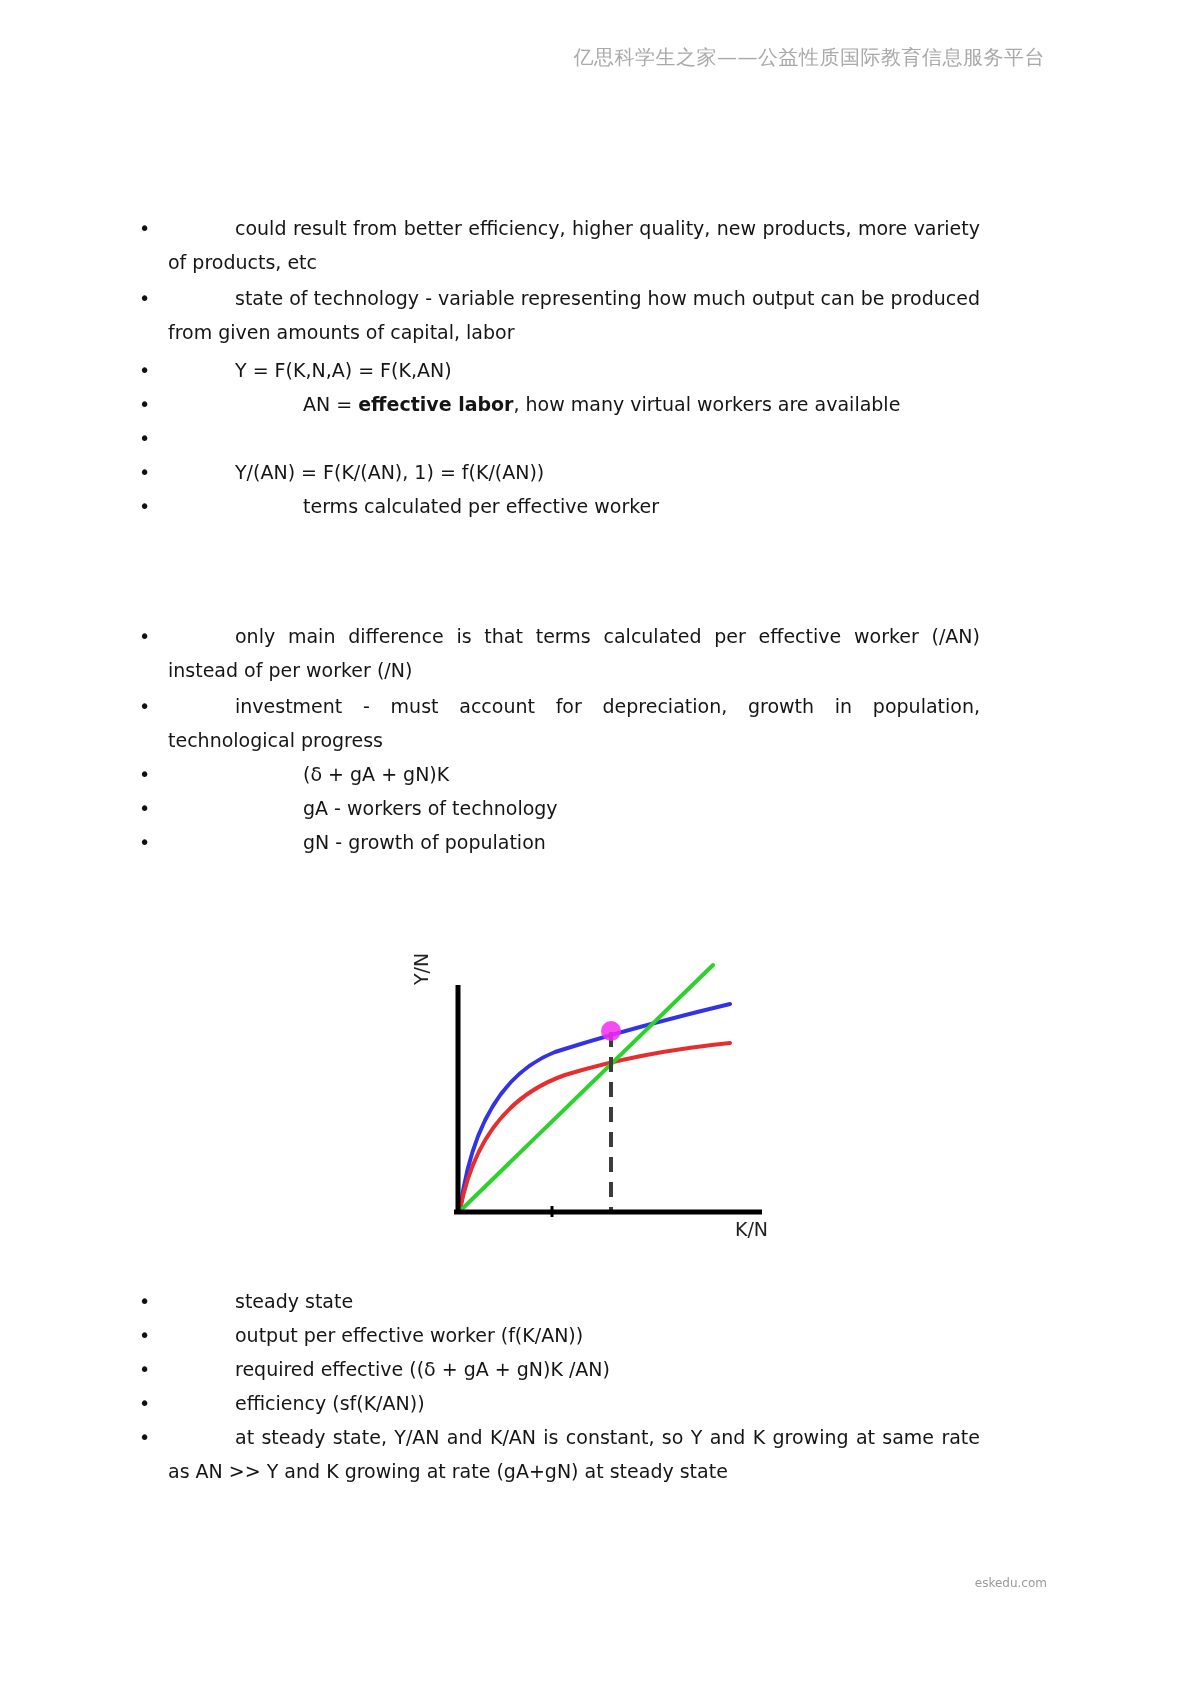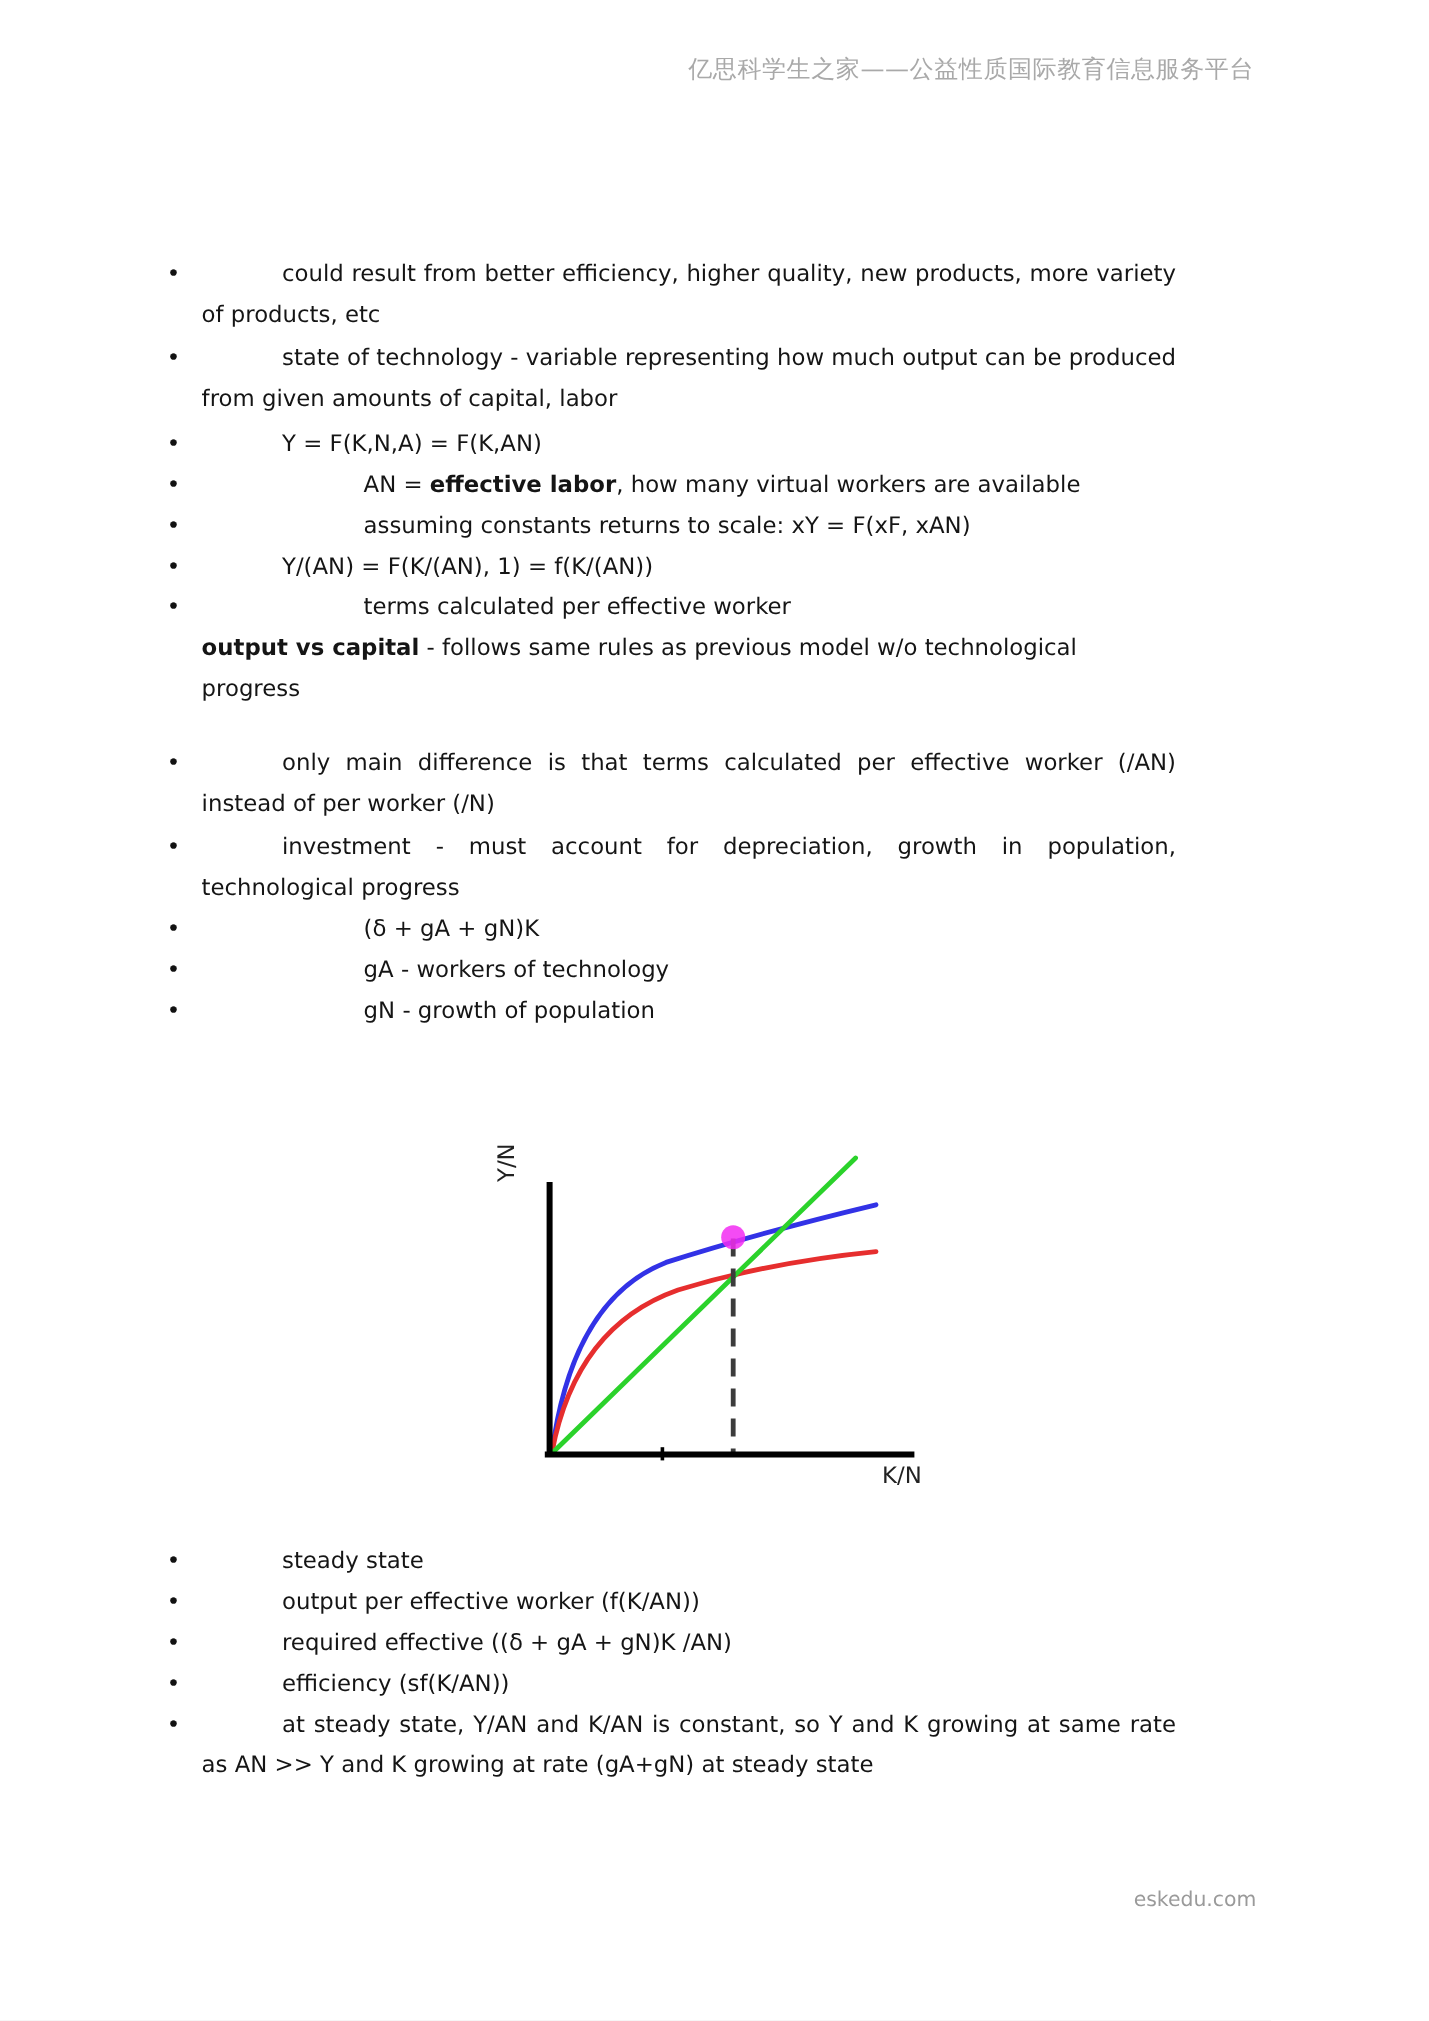--- a/index.html
+++ b/index.html
@@ -12,21 +12,21 @@
     color:#151515;
     overflow:hidden;
   }
   .hdr{
     position:absolute;top:44px;right:146px;
     font-size:20px;line-height:26px;color:#a9a9a9;
     letter-spacing:0.5px;
   }
   .ftr{
     position:absolute;top:1572px;right:144px;
-    font-size:17px;line-height:22px;color:#9a9a9a;margin-left:24px;
+    font-size:12px;line-height:22px;color:#9a9a9a;margin-left:24px;
   }
   .para{
     position:absolute;left:168px;width:812px;
     font-size:19px;line-height:34px;
     text-align:justify;
   }
   .ind1{text-indent:67px;}
   .ind2{text-indent:135px;}
   .bullet{
     position:absolute;left:-29px;top:0;
@@ -46,27 +46,26 @@
 
 
   <div class="para ind1" style="top:211px"><span class="bullet">•</span><span>could result from better efficiency, higher quality, new products, more variety of products, etc</span></div>
 
   <div class="para ind1" style="top:281px"><span class="bullet">•</span><span>state of technology - variable representing how much output can be produced from given amounts of capital, labor</span></div>
 
   <div class="para ind1" style="top:353px"><span class="bullet">•</span><span>Y = F(K,N,A) = F(K,AN)</span></div>
 
   <div class="para ind2" style="top:387px"><span class="bullet">•</span><span>AN = </span><span class="b">effective labor</span><span>, how many virtual workers are available</span></div>
 
-  <div class="para ind2" style="top:421px"><span class="bullet">•</span><span>assuming constants returns to scale: xY = F(xF, xAN)</span></div>
+  <div class="para ind2" style="top:421px"><span class="bullet">•</span></div>
 
   <div class="para ind1" style="top:455px"><span class="bullet">•</span><span>Y/(AN) = F(K/(AN), 1) = f(K/(AN))</span></div>
 
   <div class="para ind2" style="top:489px"><span class="bullet">•</span><span>terms calculated per effective worker</span></div>
 
-  <div class="heading" style="top:523px"><span class="b">output vs capital</span><span> - follows same rules as previous model w/o technological progress</span></div>
 
   <div class="para ind1" style="top:619px"><span class="bullet">•</span><span>only main difference is that terms calculated per effective worker (/AN) instead of per worker (/N)</span></div>
 
   <div class="para ind1" style="top:689px"><span class="bullet">•</span><span>investment - must account for depreciation, growth in population, technological progress</span></div>
 
   <div class="para ind2" style="top:757px"><span class="bullet">•</span><span>(δ + gA + gN)K</span></div>
 
   <div class="para ind2" style="top:791px"><span class="bullet">•</span><span>gA - workers of technology</span></div>
 
   <div class="para ind2" style="top:825px"><span class="bullet">•</span><span>gN - growth of population</span></div>

